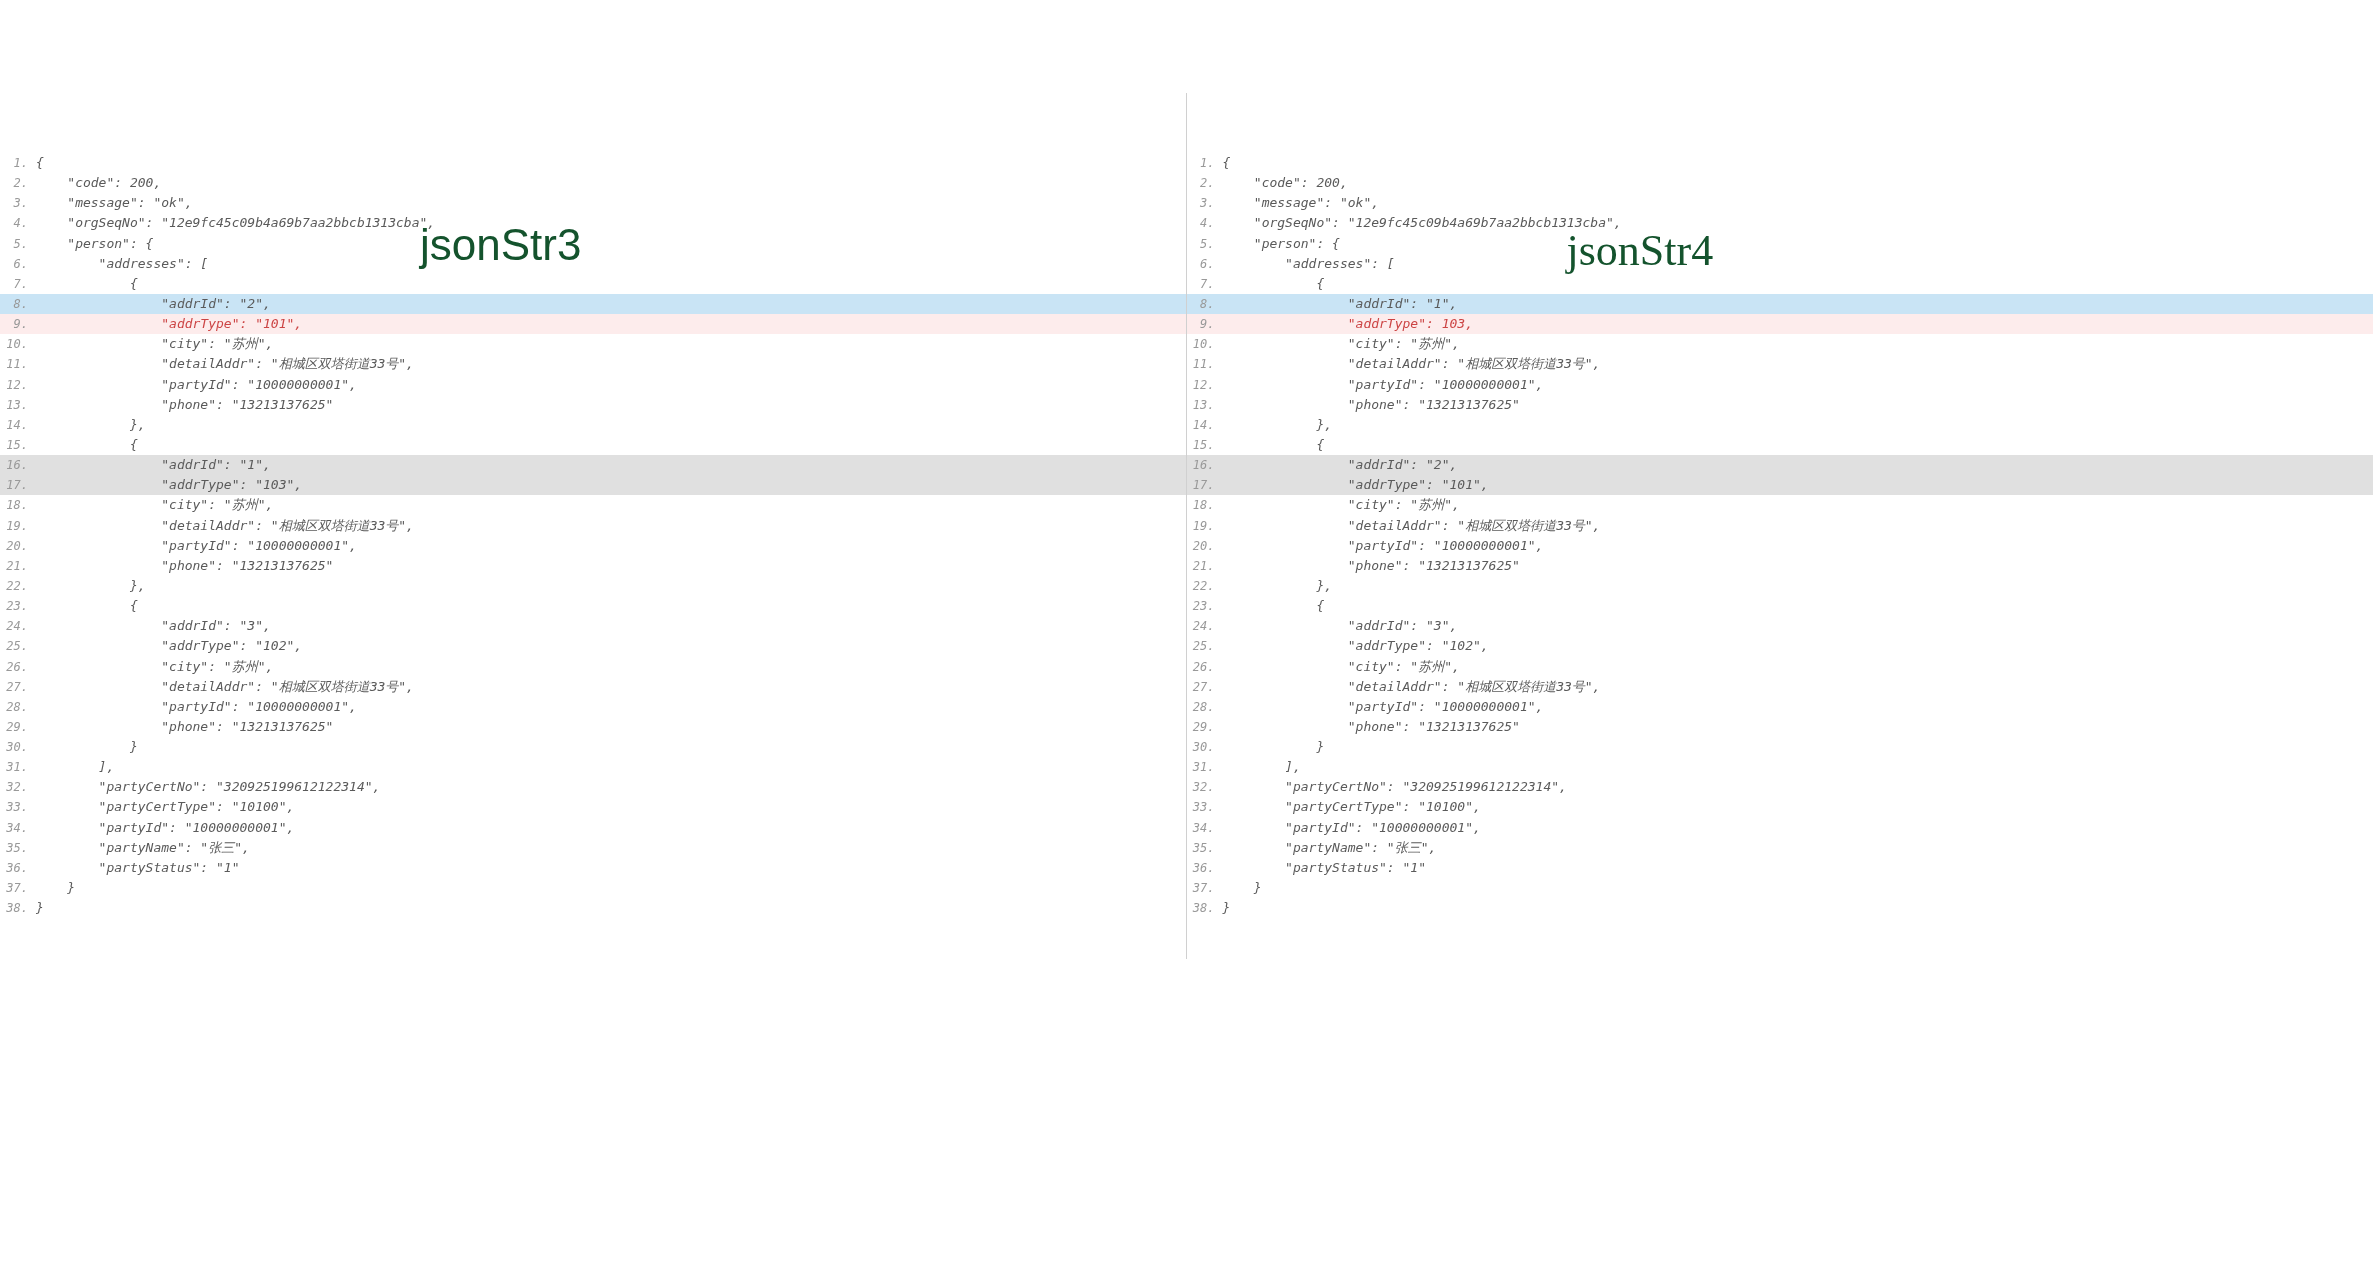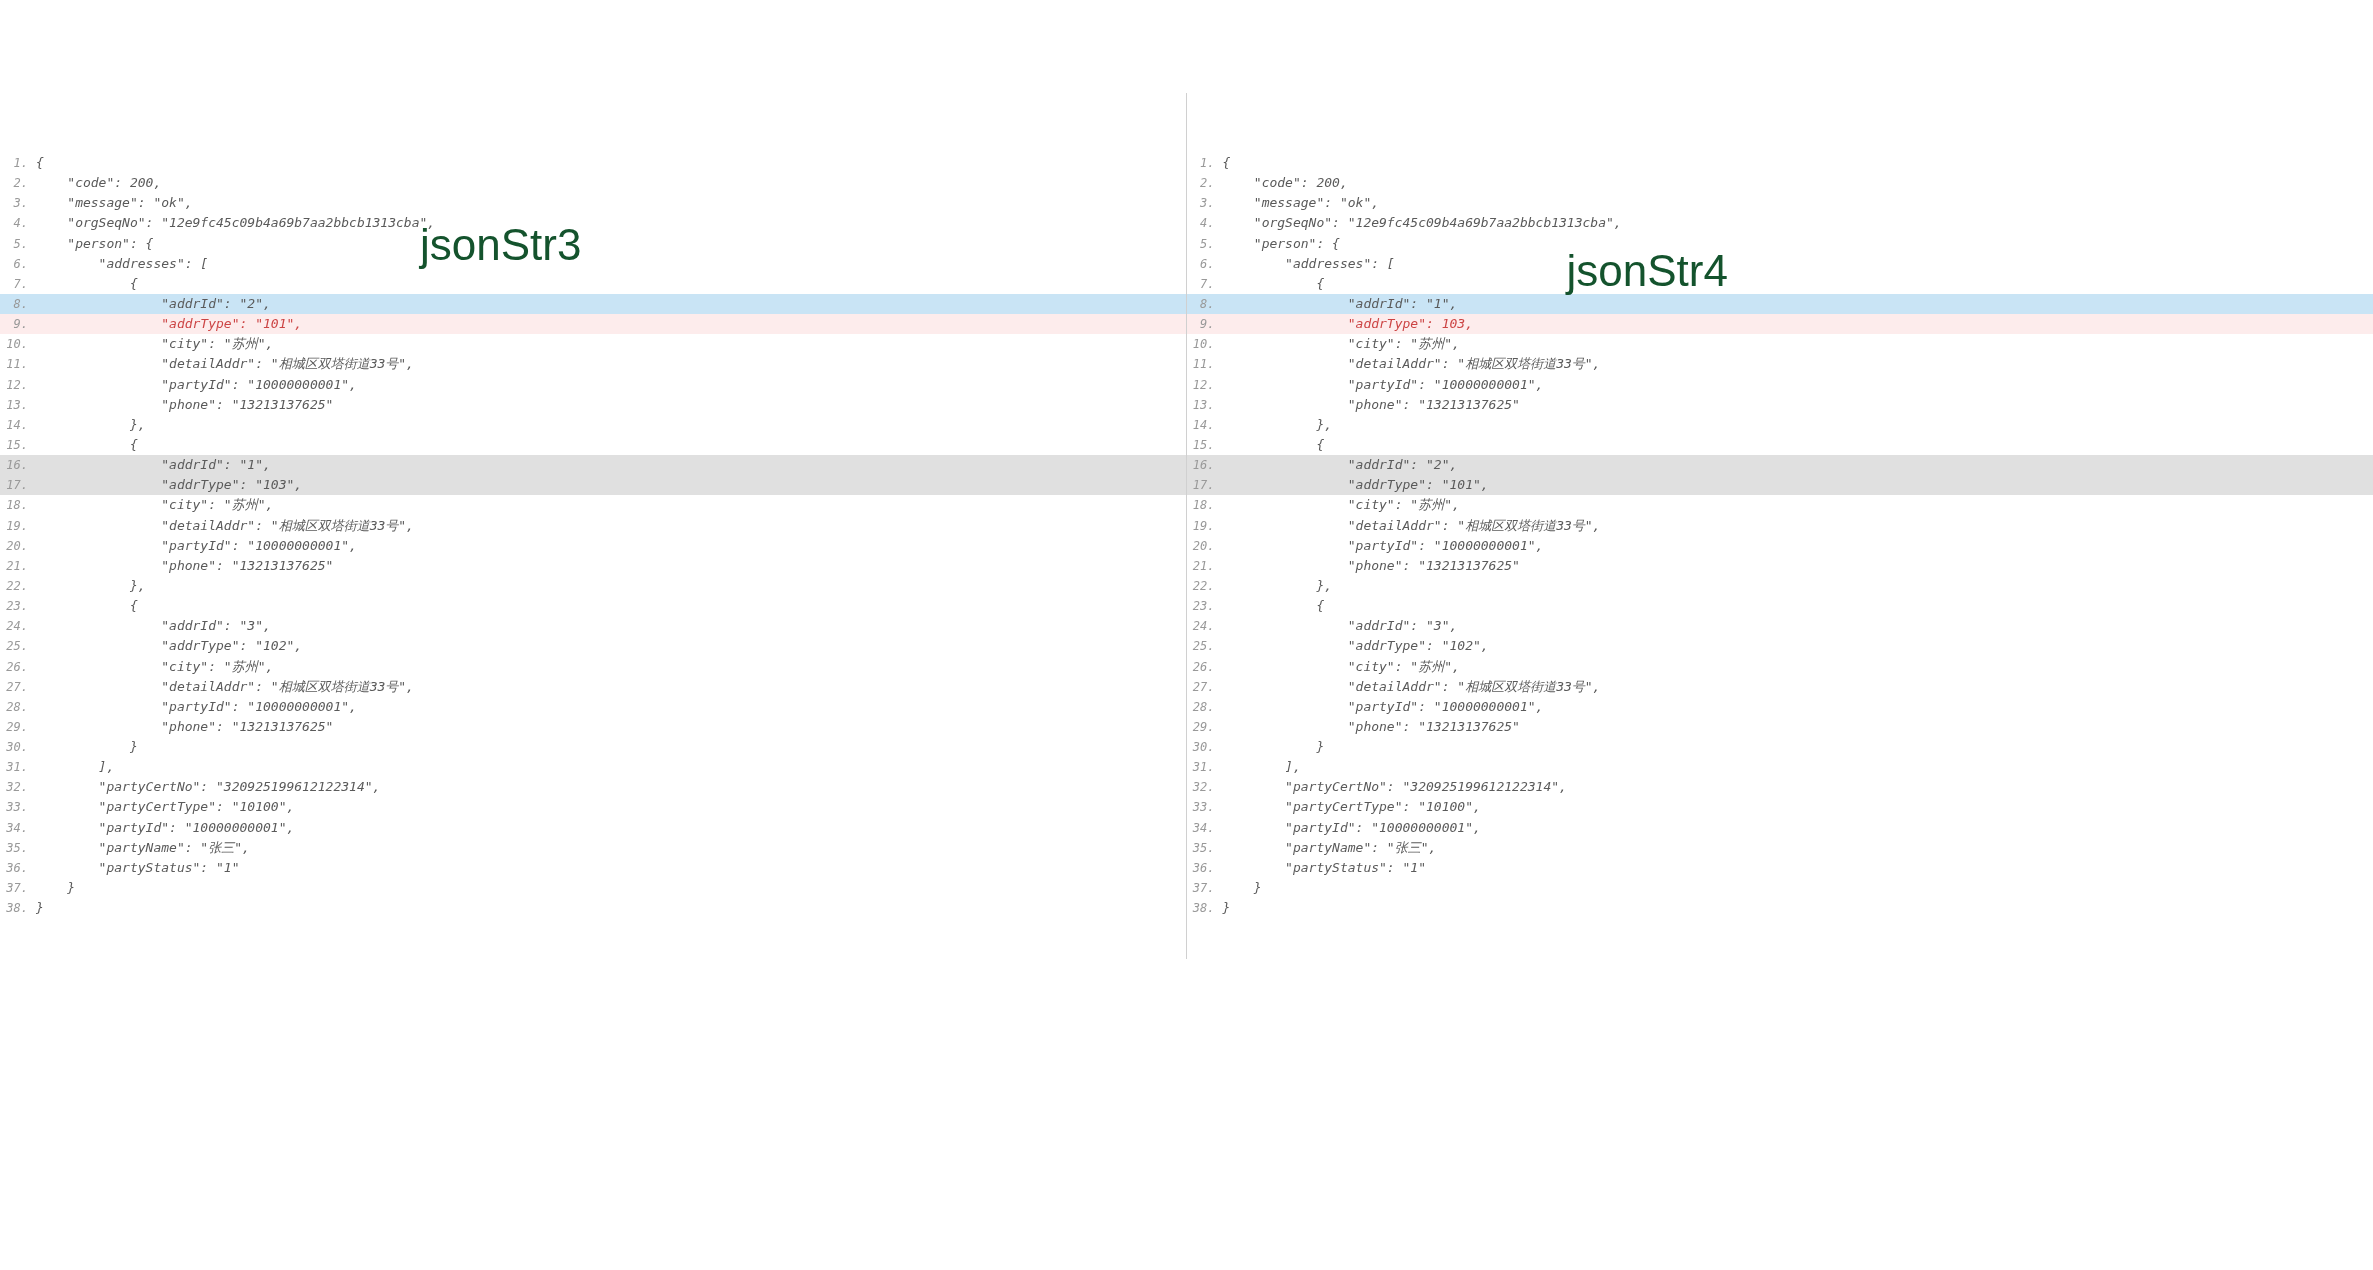--- a/index.html
+++ b/index.html
@@ -63,20 +63,20 @@
 
 
 <div class="wrap">
 
   <div class="panel">
     <div class="label" style="left:420px; top:118px;">jsonStr3</div>
     <div id="left-lines"><div class="row"><div class="gutter">1.</div><div class="code">{</div></div><div class="row"><div class="gutter">2.</div><div class="code">    "code": 200,</div></div><div class="row"><div class="gutter">3.</div><div class="code">    "message": "ok",</div></div><div class="row"><div class="gutter">4.</div><div class="code">    "orgSeqNo": "12e9fc45c09b4a69b7aa2bbcb1313cba",</div></div><div class="row"><div class="gutter">5.</div><div class="code">    "person": {</div></div><div class="row"><div class="gutter">6.</div><div class="code">        "addresses": [</div></div><div class="row"><div class="gutter">7.</div><div class="code">            {</div></div><div class="row hl-blue"><div class="gutter">8.</div><div class="code">                "addrId": "2",</div></div><div class="row hl-pink fg-red"><div class="gutter">9.</div><div class="code">                "addrType": "101",</div></div><div class="row"><div class="gutter">10.</div><div class="code">                "city": "苏州",</div></div><div class="row"><div class="gutter">11.</div><div class="code">                "detailAddr": "相城区双塔街道33号",</div></div><div class="row"><div class="gutter">12.</div><div class="code">                "partyId": "10000000001",</div></div><div class="row"><div class="gutter">13.</div><div class="code">                "phone": "13213137625"</div></div><div class="row"><div class="gutter">14.</div><div class="code">            },</div></div><div class="row"><div class="gutter">15.</div><div class="code">            {</div></div><div class="row hl-grey"><div class="gutter">16.</div><div class="code">                "addrId": "1",</div></div><div class="row hl-grey"><div class="gutter">17.</div><div class="code">                "addrType": "103",</div></div><div class="row"><div class="gutter">18.</div><div class="code">                "city": "苏州",</div></div><div class="row"><div class="gutter">19.</div><div class="code">                "detailAddr": "相城区双塔街道33号",</div></div><div class="row"><div class="gutter">20.</div><div class="code">                "partyId": "10000000001",</div></div><div class="row"><div class="gutter">21.</div><div class="code">                "phone": "13213137625"</div></div><div class="row"><div class="gutter">22.</div><div class="code">            },</div></div><div class="row"><div class="gutter">23.</div><div class="code">            {</div></div><div class="row"><div class="gutter">24.</div><div class="code">                "addrId": "3",</div></div><div class="row"><div class="gutter">25.</div><div class="code">                "addrType": "102",</div></div><div class="row"><div class="gutter">26.</div><div class="code">                "city": "苏州",</div></div><div class="row"><div class="gutter">27.</div><div class="code">                "detailAddr": "相城区双塔街道33号",</div></div><div class="row"><div class="gutter">28.</div><div class="code">                "partyId": "10000000001",</div></div><div class="row"><div class="gutter">29.</div><div class="code">                "phone": "13213137625"</div></div><div class="row"><div class="gutter">30.</div><div class="code">            }</div></div><div class="row"><div class="gutter">31.</div><div class="code">        ],</div></div><div class="row"><div class="gutter">32.</div><div class="code">        "partyCertNo": "320925199612122314",</div></div><div class="row"><div class="gutter">33.</div><div class="code">        "partyCertType": "10100",</div></div><div class="row"><div class="gutter">34.</div><div class="code">        "partyId": "10000000001",</div></div><div class="row"><div class="gutter">35.</div><div class="code">        "partyName": "张三",</div></div><div class="row"><div class="gutter">36.</div><div class="code">        "partyStatus": "1"</div></div><div class="row"><div class="gutter">37.</div><div class="code">    }</div></div><div class="row"><div class="gutter">38.</div><div class="code">}</div></div></div>
   </div>
 
   <div class="panel">
-    <div class="label" style="left:380px; top:144px;">jsonStr4</div>
+    <div class="label" style="left:380px; top:124px;font-family:Liberation Serif, serif;">jsonStr4</div>
     <div id="right-lines"><div class="row"><div class="gutter">1.</div><div class="code">{</div></div><div class="row"><div class="gutter">2.</div><div class="code">    "code": 200,</div></div><div class="row"><div class="gutter">3.</div><div class="code">    "message": "ok",</div></div><div class="row"><div class="gutter">4.</div><div class="code">    "orgSeqNo": "12e9fc45c09b4a69b7aa2bbcb1313cba",</div></div><div class="row"><div class="gutter">5.</div><div class="code">    "person": {</div></div><div class="row"><div class="gutter">6.</div><div class="code">        "addresses": [</div></div><div class="row"><div class="gutter">7.</div><div class="code">            {</div></div><div class="row hl-blue"><div class="gutter">8.</div><div class="code">                "addrId": "1",</div></div><div class="row hl-pink fg-red"><div class="gutter">9.</div><div class="code">                "addrType": 103,</div></div><div class="row"><div class="gutter">10.</div><div class="code">                "city": "苏州",</div></div><div class="row"><div class="gutter">11.</div><div class="code">                "detailAddr": "相城区双塔街道33号",</div></div><div class="row"><div class="gutter">12.</div><div class="code">                "partyId": "10000000001",</div></div><div class="row"><div class="gutter">13.</div><div class="code">                "phone": "13213137625"</div></div><div class="row"><div class="gutter">14.</div><div class="code">            },</div></div><div class="row"><div class="gutter">15.</div><div class="code">            {</div></div><div class="row hl-grey"><div class="gutter">16.</div><div class="code">                "addrId": "2",</div></div><div class="row hl-grey"><div class="gutter">17.</div><div class="code">                "addrType": "101",</div></div><div class="row"><div class="gutter">18.</div><div class="code">                "city": "苏州",</div></div><div class="row"><div class="gutter">19.</div><div class="code">                "detailAddr": "相城区双塔街道33号",</div></div><div class="row"><div class="gutter">20.</div><div class="code">                "partyId": "10000000001",</div></div><div class="row"><div class="gutter">21.</div><div class="code">                "phone": "13213137625"</div></div><div class="row"><div class="gutter">22.</div><div class="code">            },</div></div><div class="row"><div class="gutter">23.</div><div class="code">            {</div></div><div class="row"><div class="gutter">24.</div><div class="code">                "addrId": "3",</div></div><div class="row"><div class="gutter">25.</div><div class="code">                "addrType": "102",</div></div><div class="row"><div class="gutter">26.</div><div class="code">                "city": "苏州",</div></div><div class="row"><div class="gutter">27.</div><div class="code">                "detailAddr": "相城区双塔街道33号",</div></div><div class="row"><div class="gutter">28.</div><div class="code">                "partyId": "10000000001",</div></div><div class="row"><div class="gutter">29.</div><div class="code">                "phone": "13213137625"</div></div><div class="row"><div class="gutter">30.</div><div class="code">            }</div></div><div class="row"><div class="gutter">31.</div><div class="code">        ],</div></div><div class="row"><div class="gutter">32.</div><div class="code">        "partyCertNo": "320925199612122314",</div></div><div class="row"><div class="gutter">33.</div><div class="code">        "partyCertType": "10100",</div></div><div class="row"><div class="gutter">34.</div><div class="code">        "partyId": "10000000001",</div></div><div class="row"><div class="gutter">35.</div><div class="code">        "partyName": "张三",</div></div><div class="row"><div class="gutter">36.</div><div class="code">        "partyStatus": "1"</div></div><div class="row"><div class="gutter">37.</div><div class="code">    }</div></div><div class="row"><div class="gutter">38.</div><div class="code">}</div></div></div>
   </div>
 
 </div>
 
 
 
 
 </body></html>

